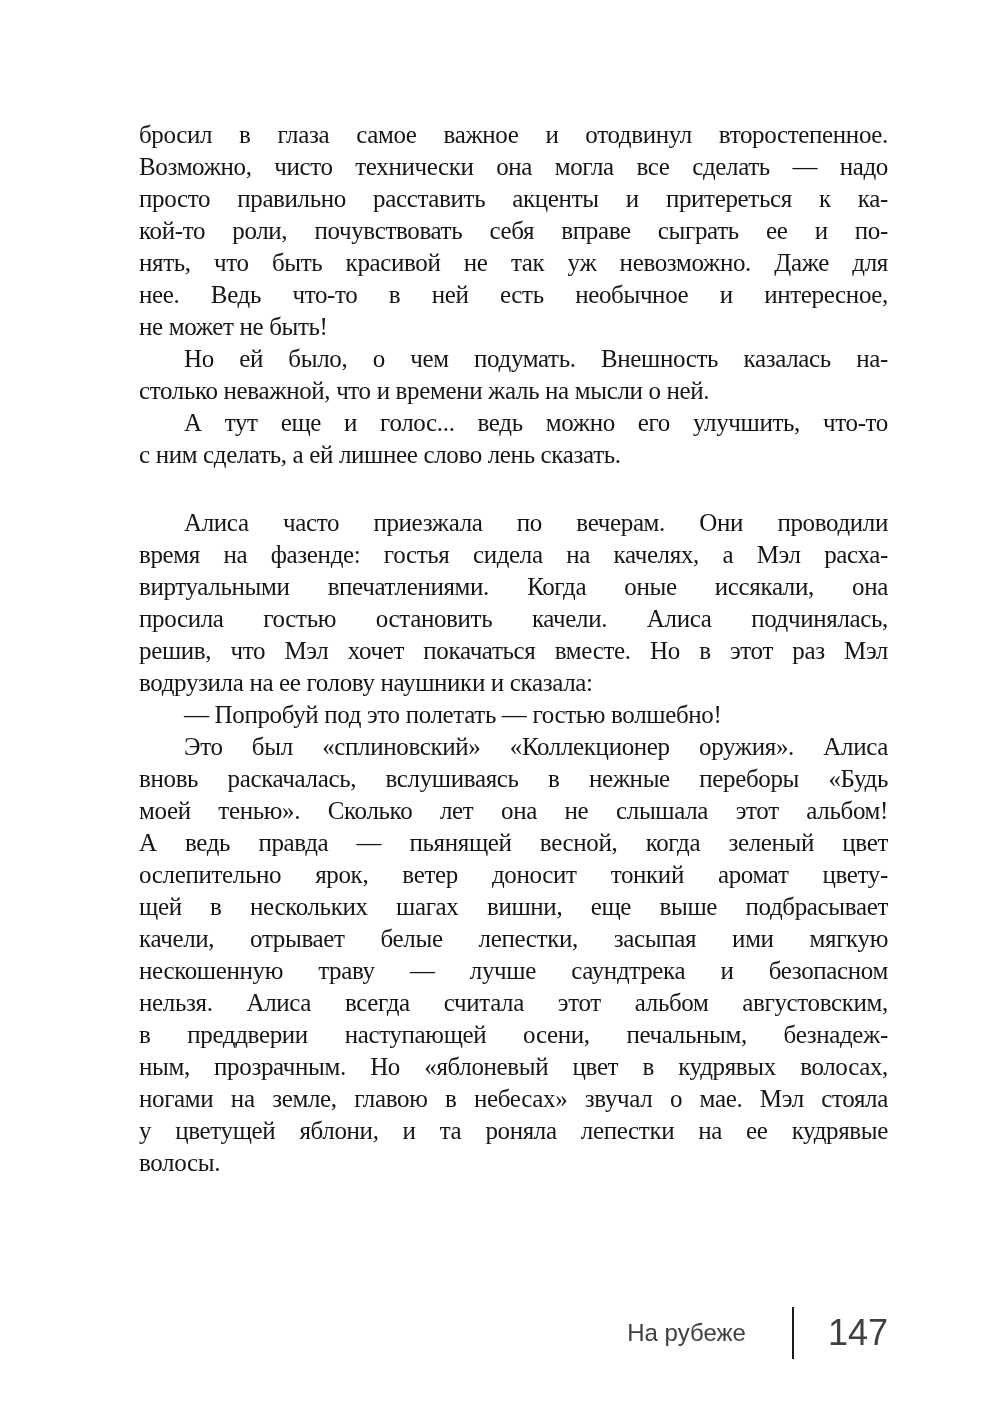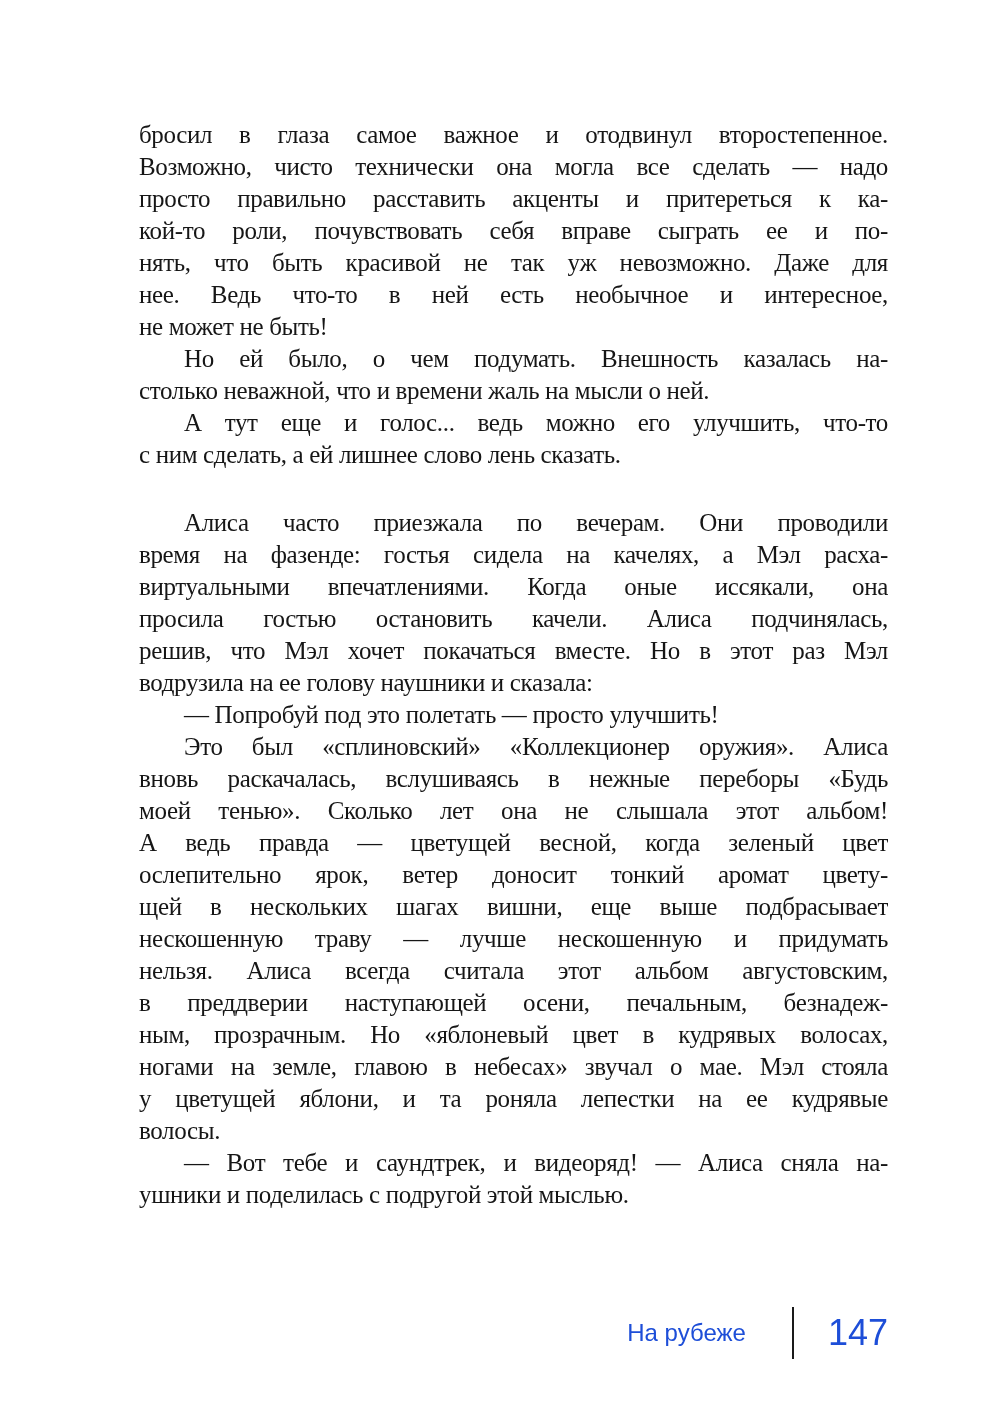--- a/index.html
+++ b/index.html
@@ -35,21 +35,21 @@
   .footer {
     position: absolute;
     top: 1306px;
     left: 0;
     width: 888px;
     height: 54px;
     display: flex;
     justify-content: flex-end;
     align-items: center;
     font-family: "Liberation Sans", sans-serif;
-    color: #1d4ed8;
+    color: #404040;
   }
   .running-title {
     font-size: 24px;
     line-height: 54px;
   }
   .footer-divider {
     width: 2px;
     height: 52px;
     background: #1a1a1a;
     margin-left: 46px;
@@ -92,47 +92,44 @@
     <div class="para section-gap">
       <div class="line indent">Алиса часто приезжала по вечерам. Они проводили</div>
       <div class="line">время на фазенде: гостья сидела на качелях, а Мэл расха-</div>
       <div class="line">виртуальными впечатлениями. Когда оные иссякали, она</div>
       <div class="line">просила гостью остановить качели. Алиса подчинялась,</div>
       <div class="line">решив, что Мэл хочет покачаться вместе. Но в этот раз Мэл</div>
       <div class="line last">водрузила на ее голову наушники и сказала:</div>
     </div>
 
     <div class="para">
-      <div class="line indent last">— Попробуй под это полетать — просто улучшить!</div>
+      <div class="line indent last">— Попробуй под это полетать — гостью волшебно!</div>
     </div>
 
     <div class="para">
       <div class="line indent">Это был «сплиновский» «Коллекционер оружия». Алиса</div>
       <div class="line">вновь раскачалась, вслушиваясь в нежные переборы «Будь</div>
       <div class="line">моей тенью». Сколько лет она не слышала этот альбом!</div>
-      <div class="line">А ведь правда — цветущей весной, когда зеленый цвет</div>
+      <div class="line">А ведь правда — пьянящей весной, когда зеленый цвет</div>
       <div class="line">ослепительно ярок, ветер доносит тонкий аромат цвету-</div>
       <div class="line">щей в нескольких шагах вишни, еще выше подбрасывает</div>
-      <div class="line">нескошенную траву — лучше нескошенную и придумать</div>
+      <div class="line">качели, отрывает белые лепестки, засыпая ими мягкую</div>
+      <div class="line">нескошенную траву — лучше саундтрека и безопасном</div>
       <div class="line">нельзя. Алиса всегда считала этот альбом августовским,</div>
       <div class="line">в преддверии наступающей осени, печальным, безнадеж-</div>
       <div class="line">
         <span>ным, прозрачным. Но </span><span class="it">«яблоневый цвет в кудрявых волосах,</span>
       </div>
       <div class="line">
         <span class="it">ногами на земле, главою в небесах»</span><span> звучал о мае. Мэл стояла</span>
       </div>
       <div class="line">у цветущей яблони, и та роняла лепестки на ее кудрявые</div>
       <div class="line last">волосы.</div>
     </div>
 
-    <div class="para">
-      <div class="line indent">— Вот тебе и саундтрек, и видеоряд! — Алиса сняла на-</div>
-      <div class="line last">ушники и поделилась с подругой этой мыслью.</div>
-    </div>
 
   </main>
 
   <footer class="footer">
     <span class="running-title">На рубеже</span>
     <span class="footer-divider"></span>
     <span class="page-number">147</span>
   </footer>
 
 </div>

